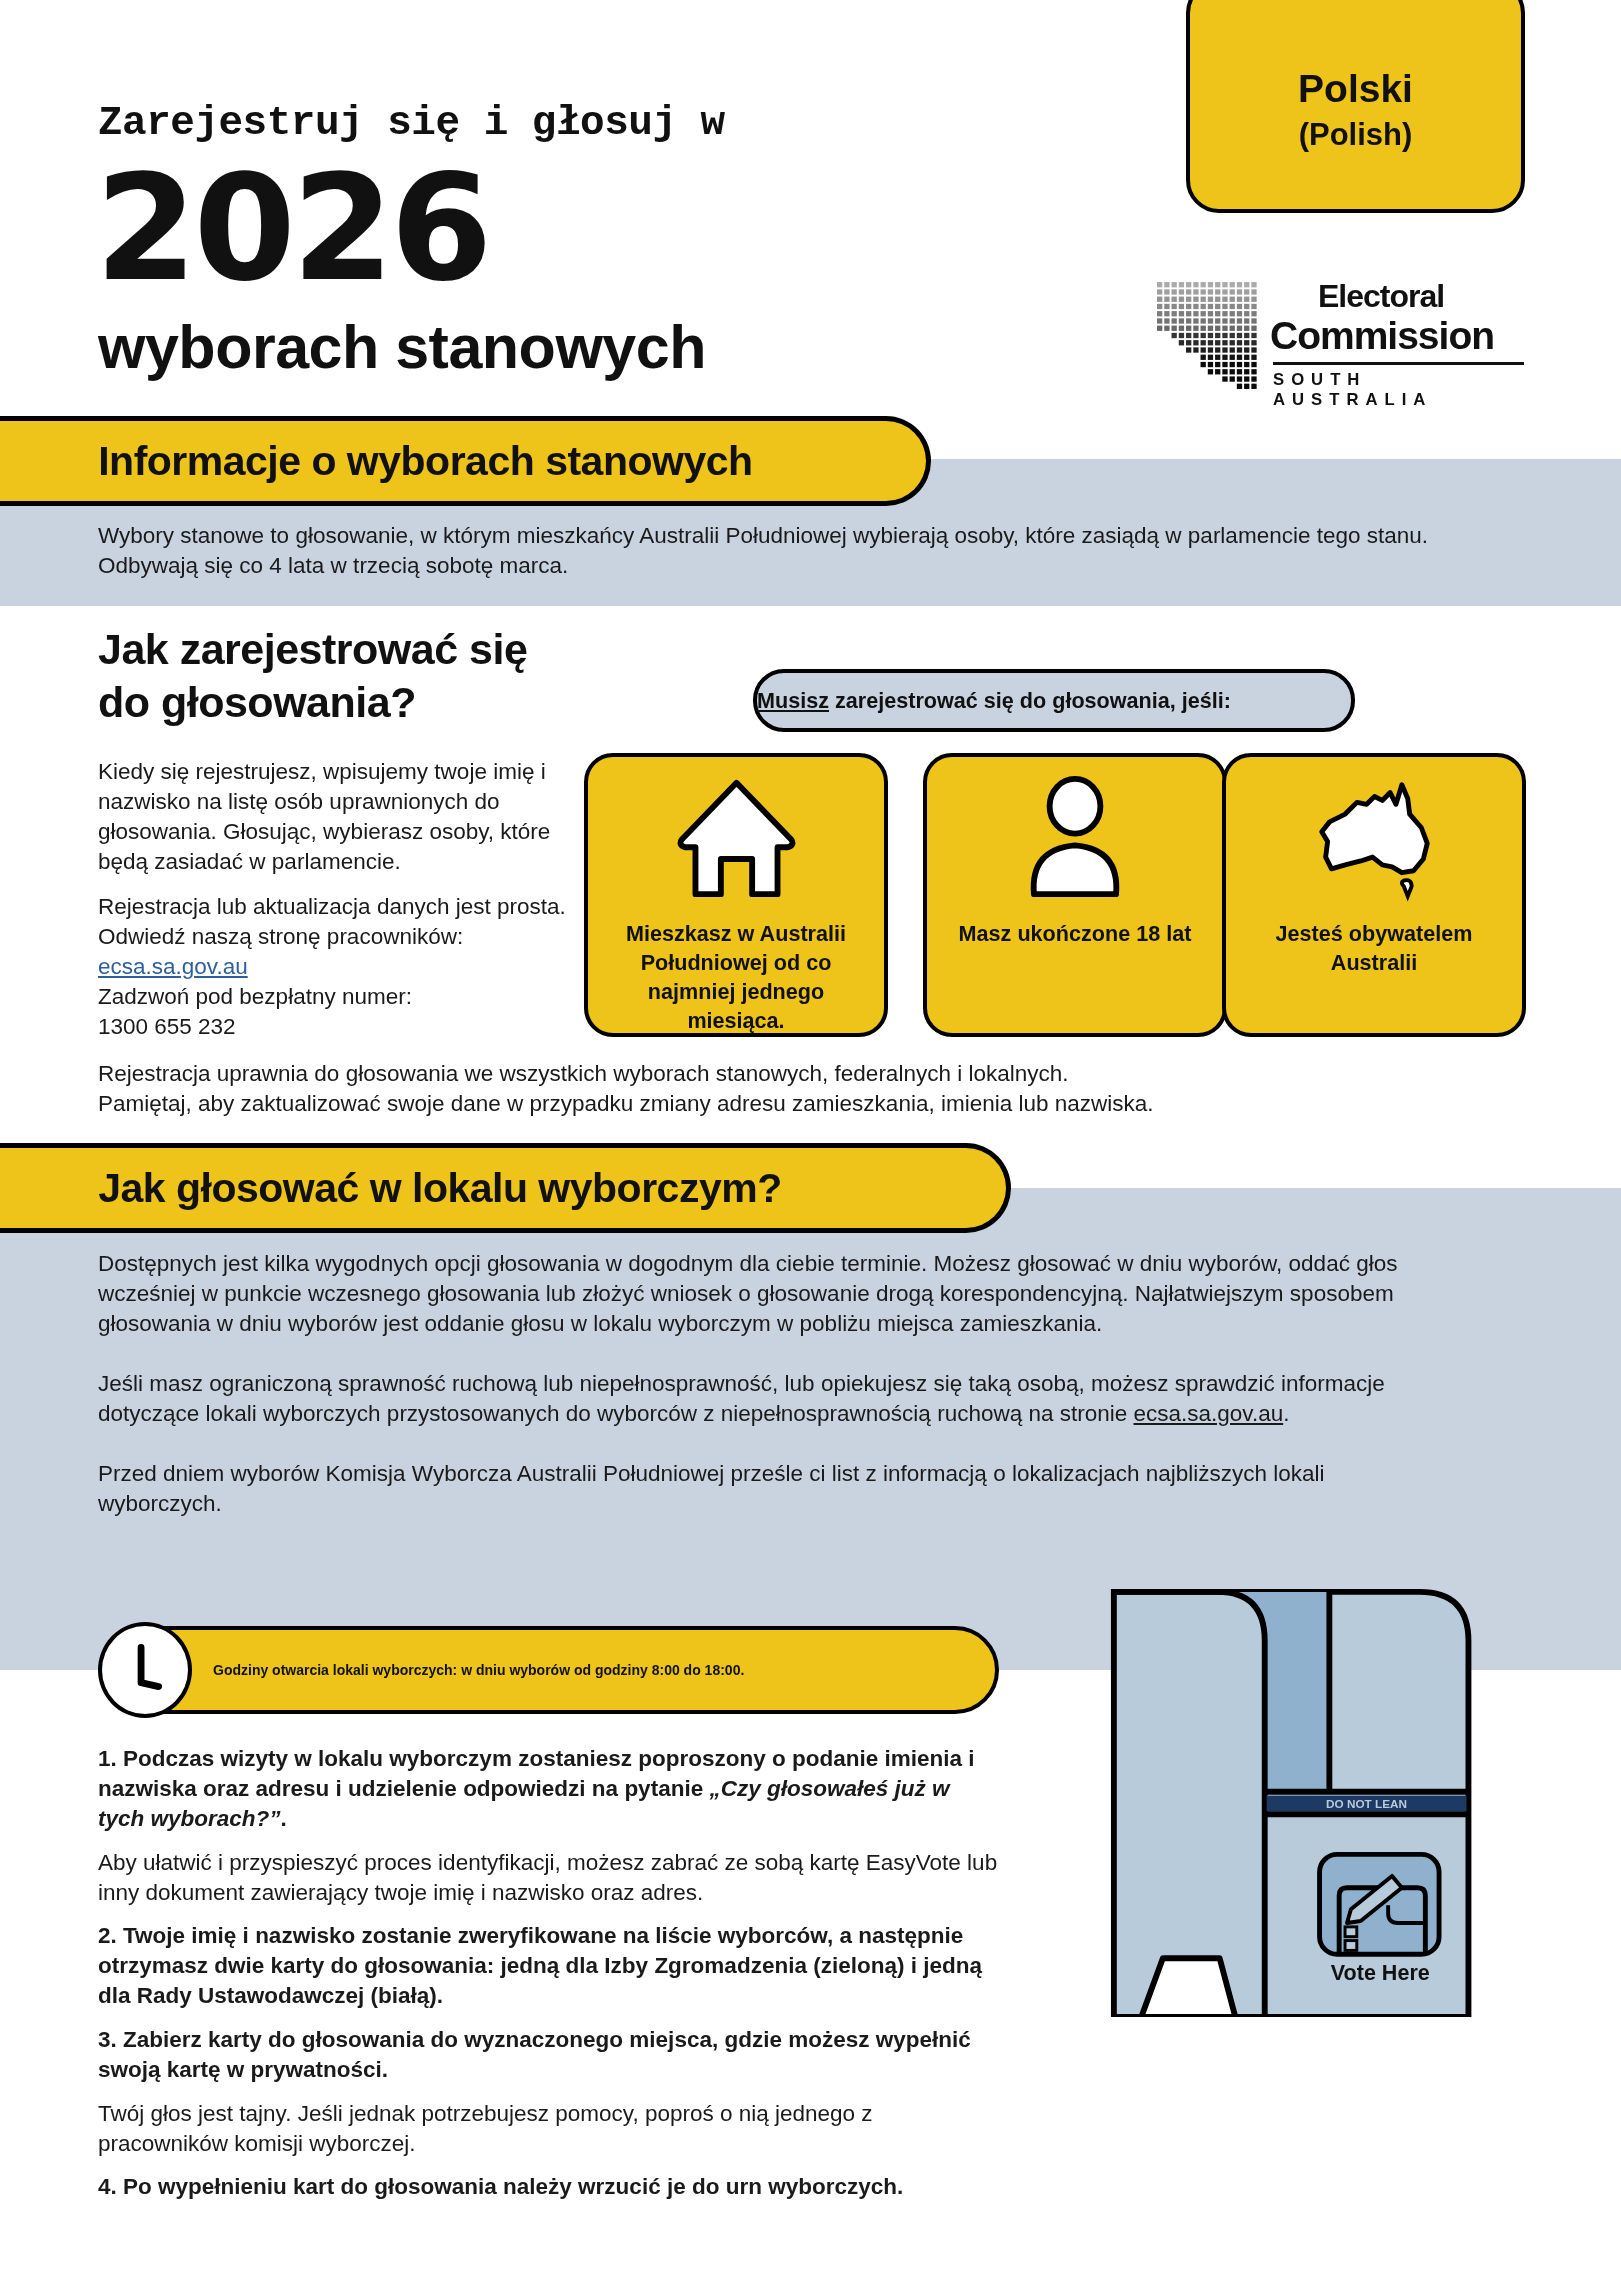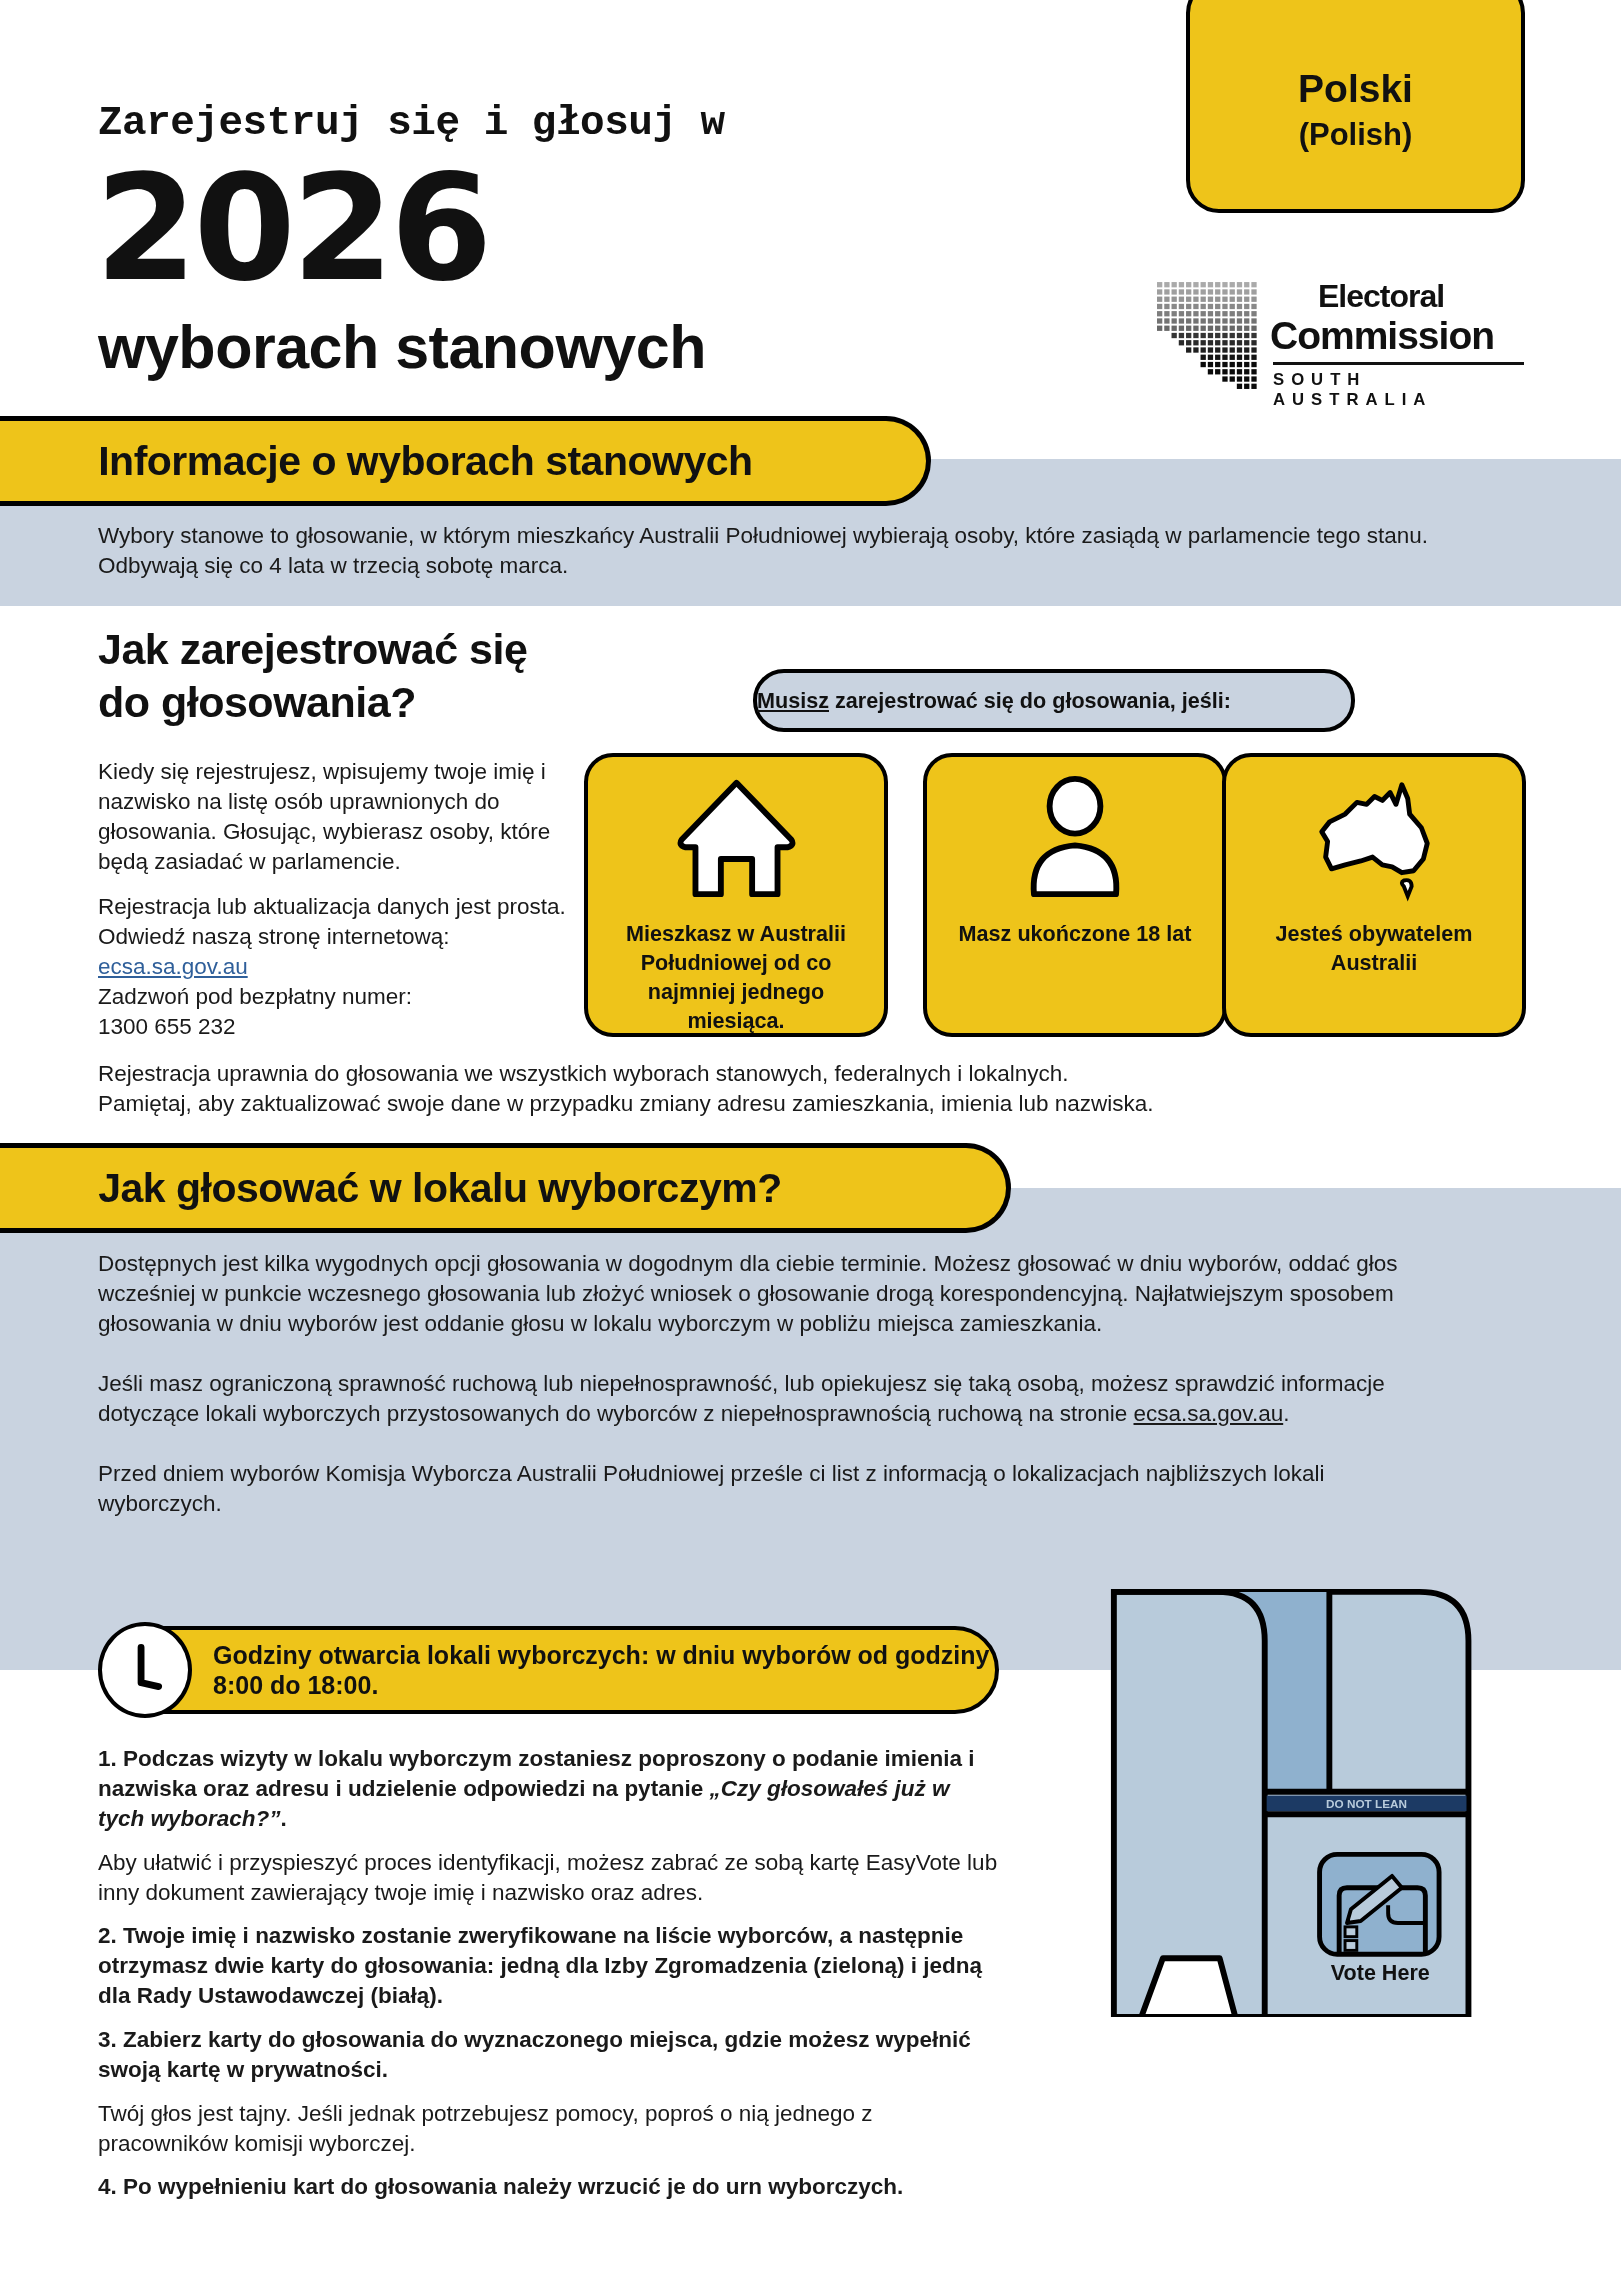--- a/index.html
+++ b/index.html
@@ -55,21 +55,21 @@
   .card2 { left: 903px; margin-left: 20px; }
   .card3 { left: 1222px; }
 
   .reg-footer { left: 98px; top: 1059px; width: 1411px; }
 
   
   .vote-paras { left: 98px; top: 1249px; width: 1392px; }
   .vote-paras p { margin-bottom: 30px; }
 
   .hours { left: 98px; top: 1622px; width: 902px; height: 98px; }
-  .hours-bar { position: absolute; left: 29px; top: 3.9px; width: 872px; height: 88px; background: #eec41a; border: 4.9px solid #000; border-radius: 0 45px 45px 0; padding-left: 82px; display: flex; align-items: center; font-size: 25px; font-weight: bold; line-height: 30px; }
+  .hours-bar { position: absolute; left: 29px; top: 3.9px; width: 872px; height: 88px; background: #eec41a; border: 4.9px solid #000; border-radius: 0 45px 45px 0; padding-left: 82px; display: flex; align-items: center; font-size: 14px; font-weight: bold; line-height: 30px; }
   .hours-clock { position: absolute; left: 0; top: 0; width: 94px; height: 96px; background: #fff; border: 4.9px solid #000; border-radius: 50%; z-index: 2; }
 
   .steps { left: 98px; top: 1731px; width: 902px; }
   .steps p { margin-bottom: 13.7px; margin-top: 13px; }
   .step-bold { font-weight: bold; }
   .step-bold em { font-style: italic; }
 
   .booth { left: 1108px; top: 1586px; width: 382px; height: 431px; }
 </style>
 </head>
@@ -258,21 +258,21 @@
 <div class="band band1"></div>
 <div class="pill pill1">Informacje o wyborach stanowych</div>
 <div class="abs body-text intro-text">Wybory stanowe to głosowanie, w którym mieszkańcy Australii Południowej wybierają osoby, które zasiądą w parlamencie tego stanu. Odbywają się co 4 lata w trzecią sobotę marca.</div>
 
 <div class="abs reg-heading">
   <div>Jak zarejestrować się</div>
   <div>do głosowania?</div>
 </div>
 <div class="abs body-text reg-p1">Kiedy się rejestrujesz, wpisujemy twoje imię i nazwisko na listę osób uprawnionych do głosowania. Głosując, wybierasz osoby, które będą zasiadać w parlamencie.</div>
 <div class="abs body-text reg-p2">
-  <div>Rejestracja lub aktualizacja danych jest prosta. Odwiedź naszą stronę internetową:</div>
+  <div>Rejestracja lub aktualizacja danych jest prosta. Odwiedź naszą stronę pracowników:</div>
   <a class="link">ecsa.sa.gov.au</a>
   <div>Zadzwoń pod bezpłatny numer:</div>
   <div>1300 655 232</div>
 </div>
 
 <div class="abs must-pill">
   <span><u>Musisz</u><span> zarejestrować się do głosowania, jeśli:</span></span>
 </div>
 
 <div class="crit-card card1">

